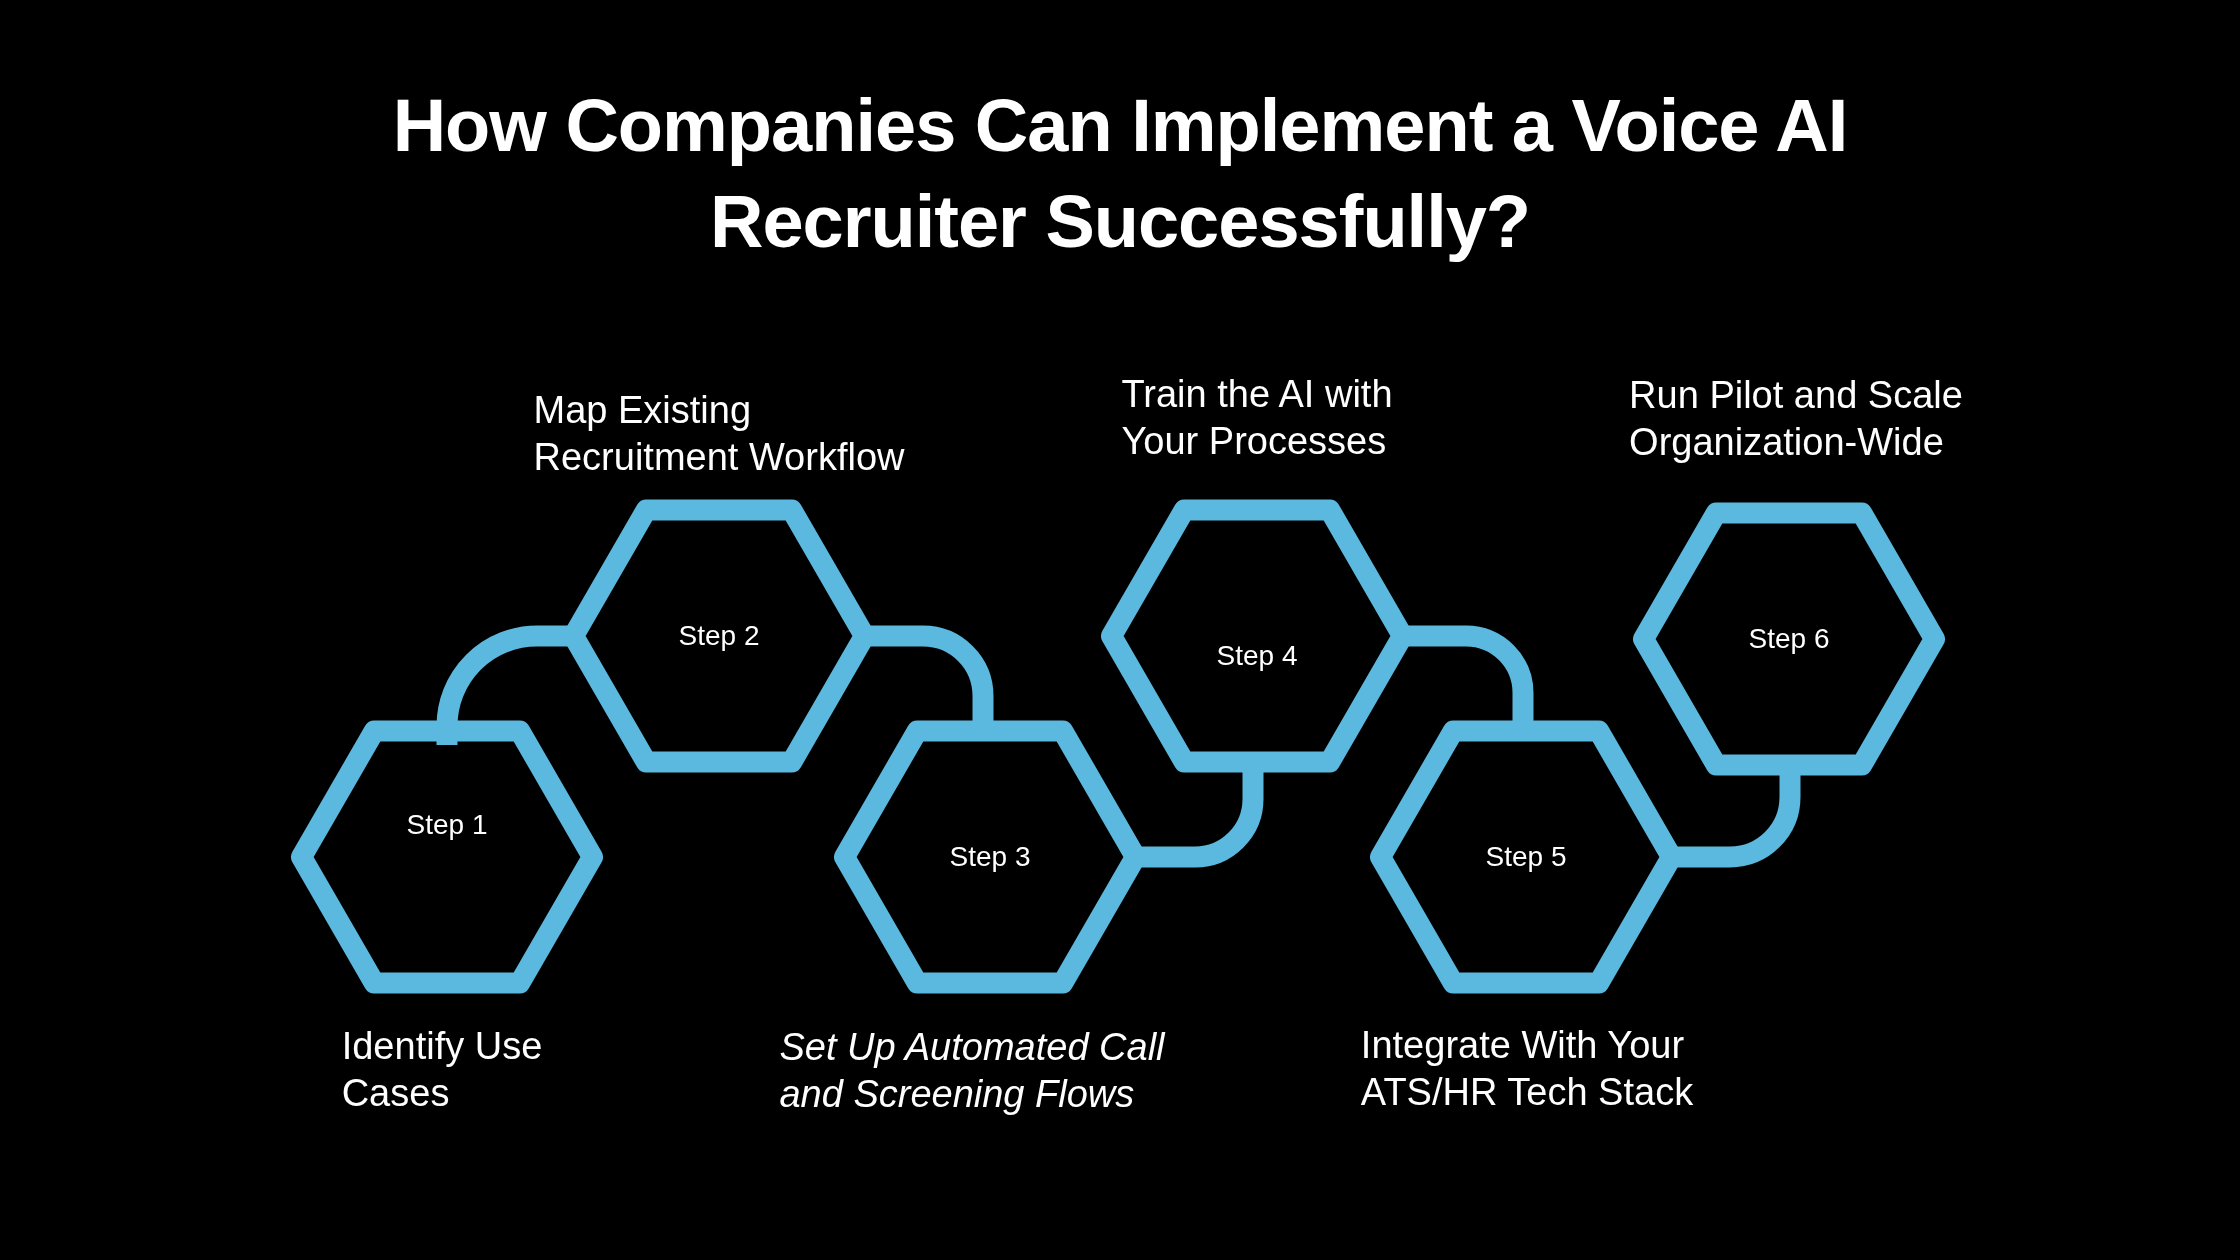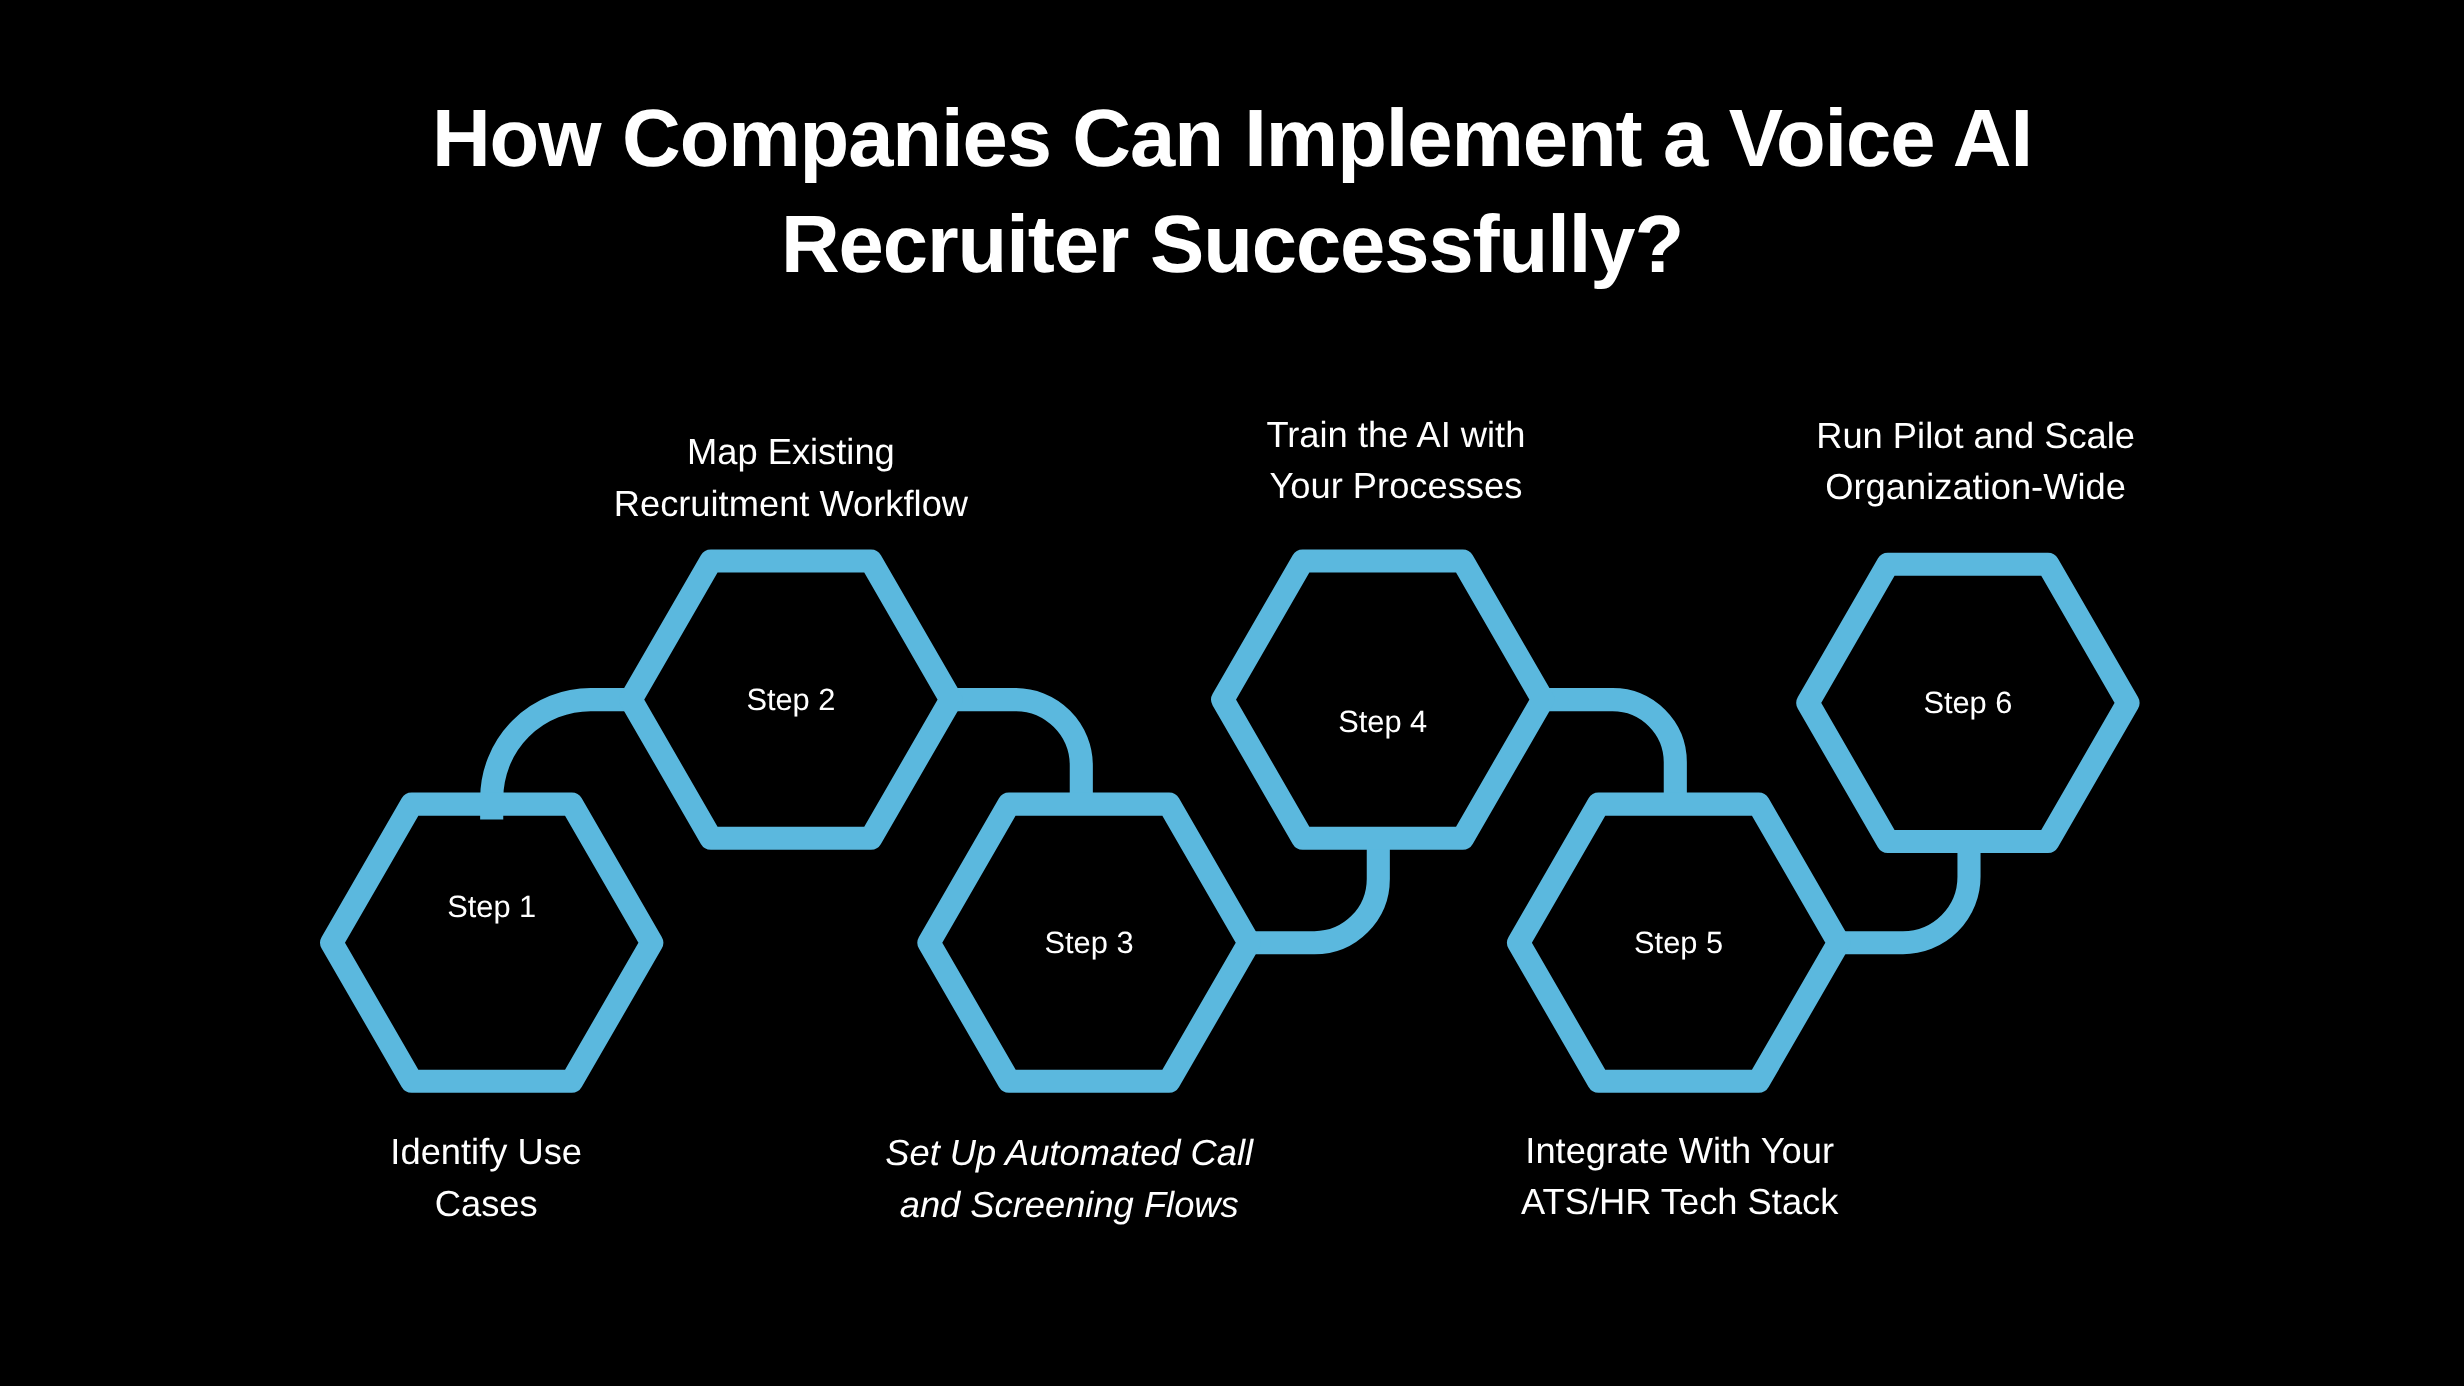--- a/index.html
+++ b/index.html
@@ -39,37 +39,36 @@
   .step-label {
     position: absolute;
     transform: translate(-50%, -50%);
     font-size: 28px;
     font-weight: 400;
     white-space: nowrap;
   }
   .step-desc {
     position: absolute;
     transform: translate(-50%, -50%);
-    font-size: 33px;
+    font-size: 38px;
     line-height: 47px;
     font-weight: 400;
-    text-align: center;
     white-space: pre-line;
   }
   
   #label-1 { left: 447px;  top: 825px; }
   #label-2 { left: 719px;  top: 636px; }
   #label-3 { left: 990px;  top: 857px; }
   #label-4 { left: 1257px; top: 656px; }
   #label-5 { left: 1526px; top: 857px; }
   #label-6 { left: 1789px; top: 639px; }
   #desc-1  { left: 442px;  top: 1070px; }
   #desc-2  { left: 719px;  top: 434px; }
   #desc-3  { left: 972px;  top: 1071px; font-style: italic; }
-  #desc-4  { left: 1257px; top: 418px; margin-left: 12px; }
+  #desc-4  { left: 1257px; top: 418px; }
   #desc-5  { left: 1527px; top: 1069px; }
   #desc-6  { left: 1796px; top: 419px; }
 </style>
 </head>
 <body>
 
 <div id="stage">
 
   <h1 class="page-title">How Companies Can Implement a Voice AI
 Recruiter Successfully?</h1>

